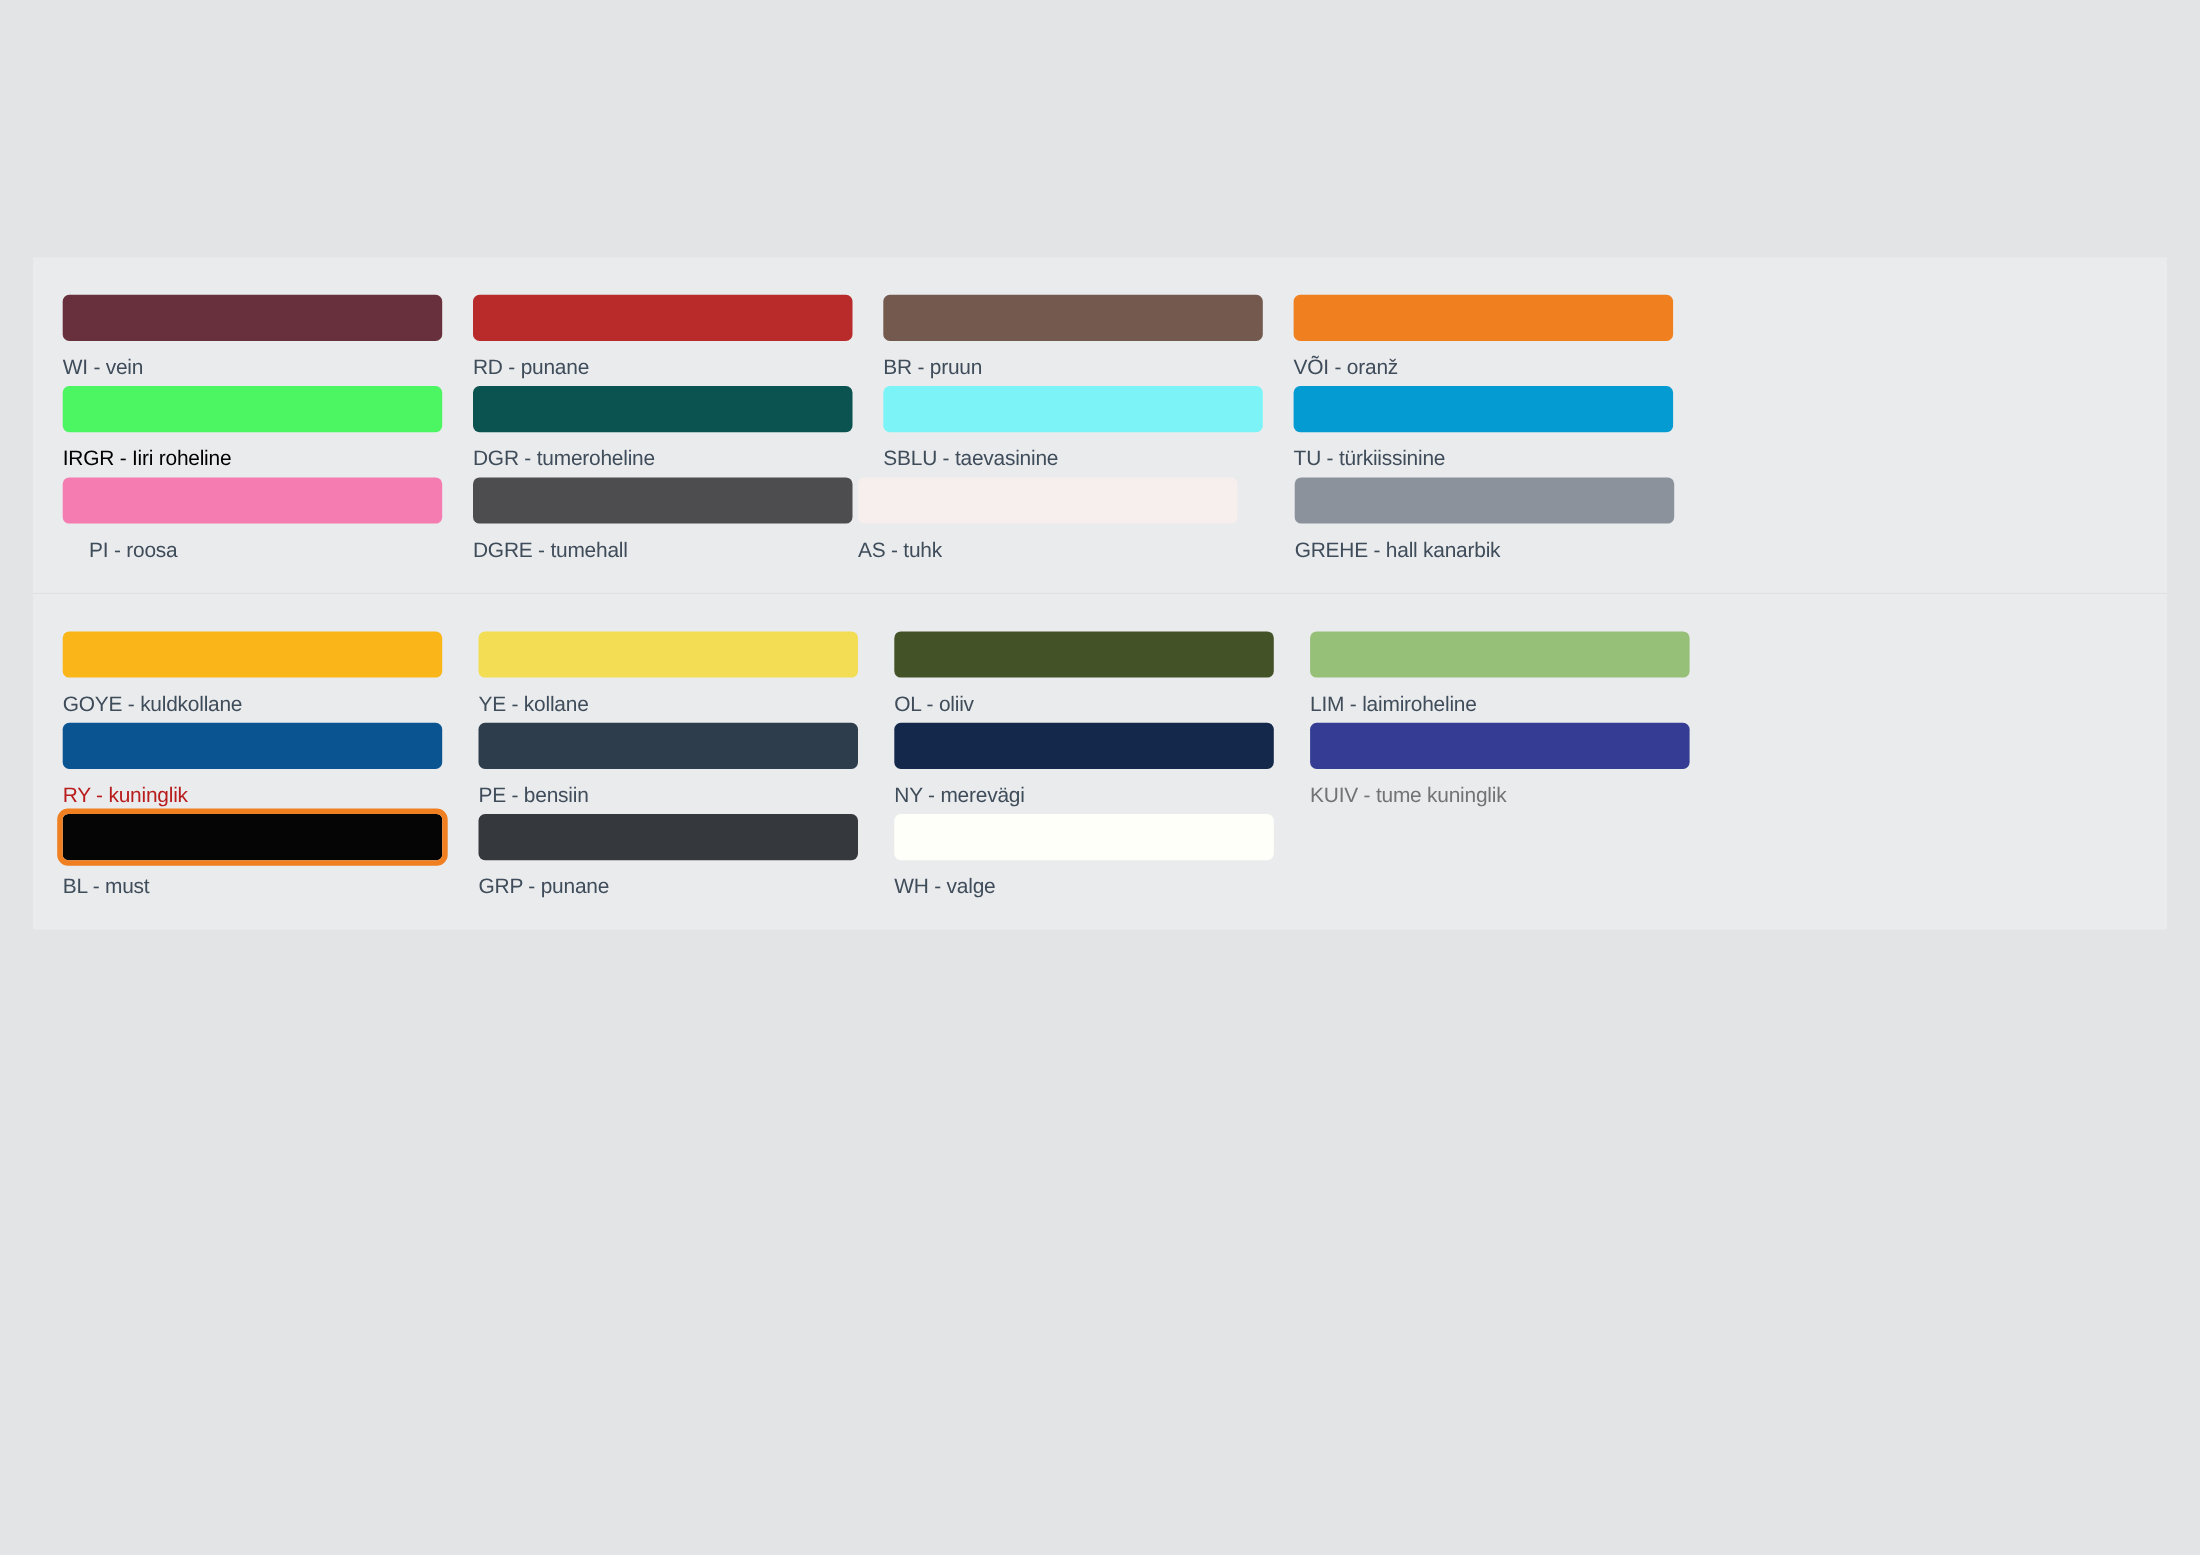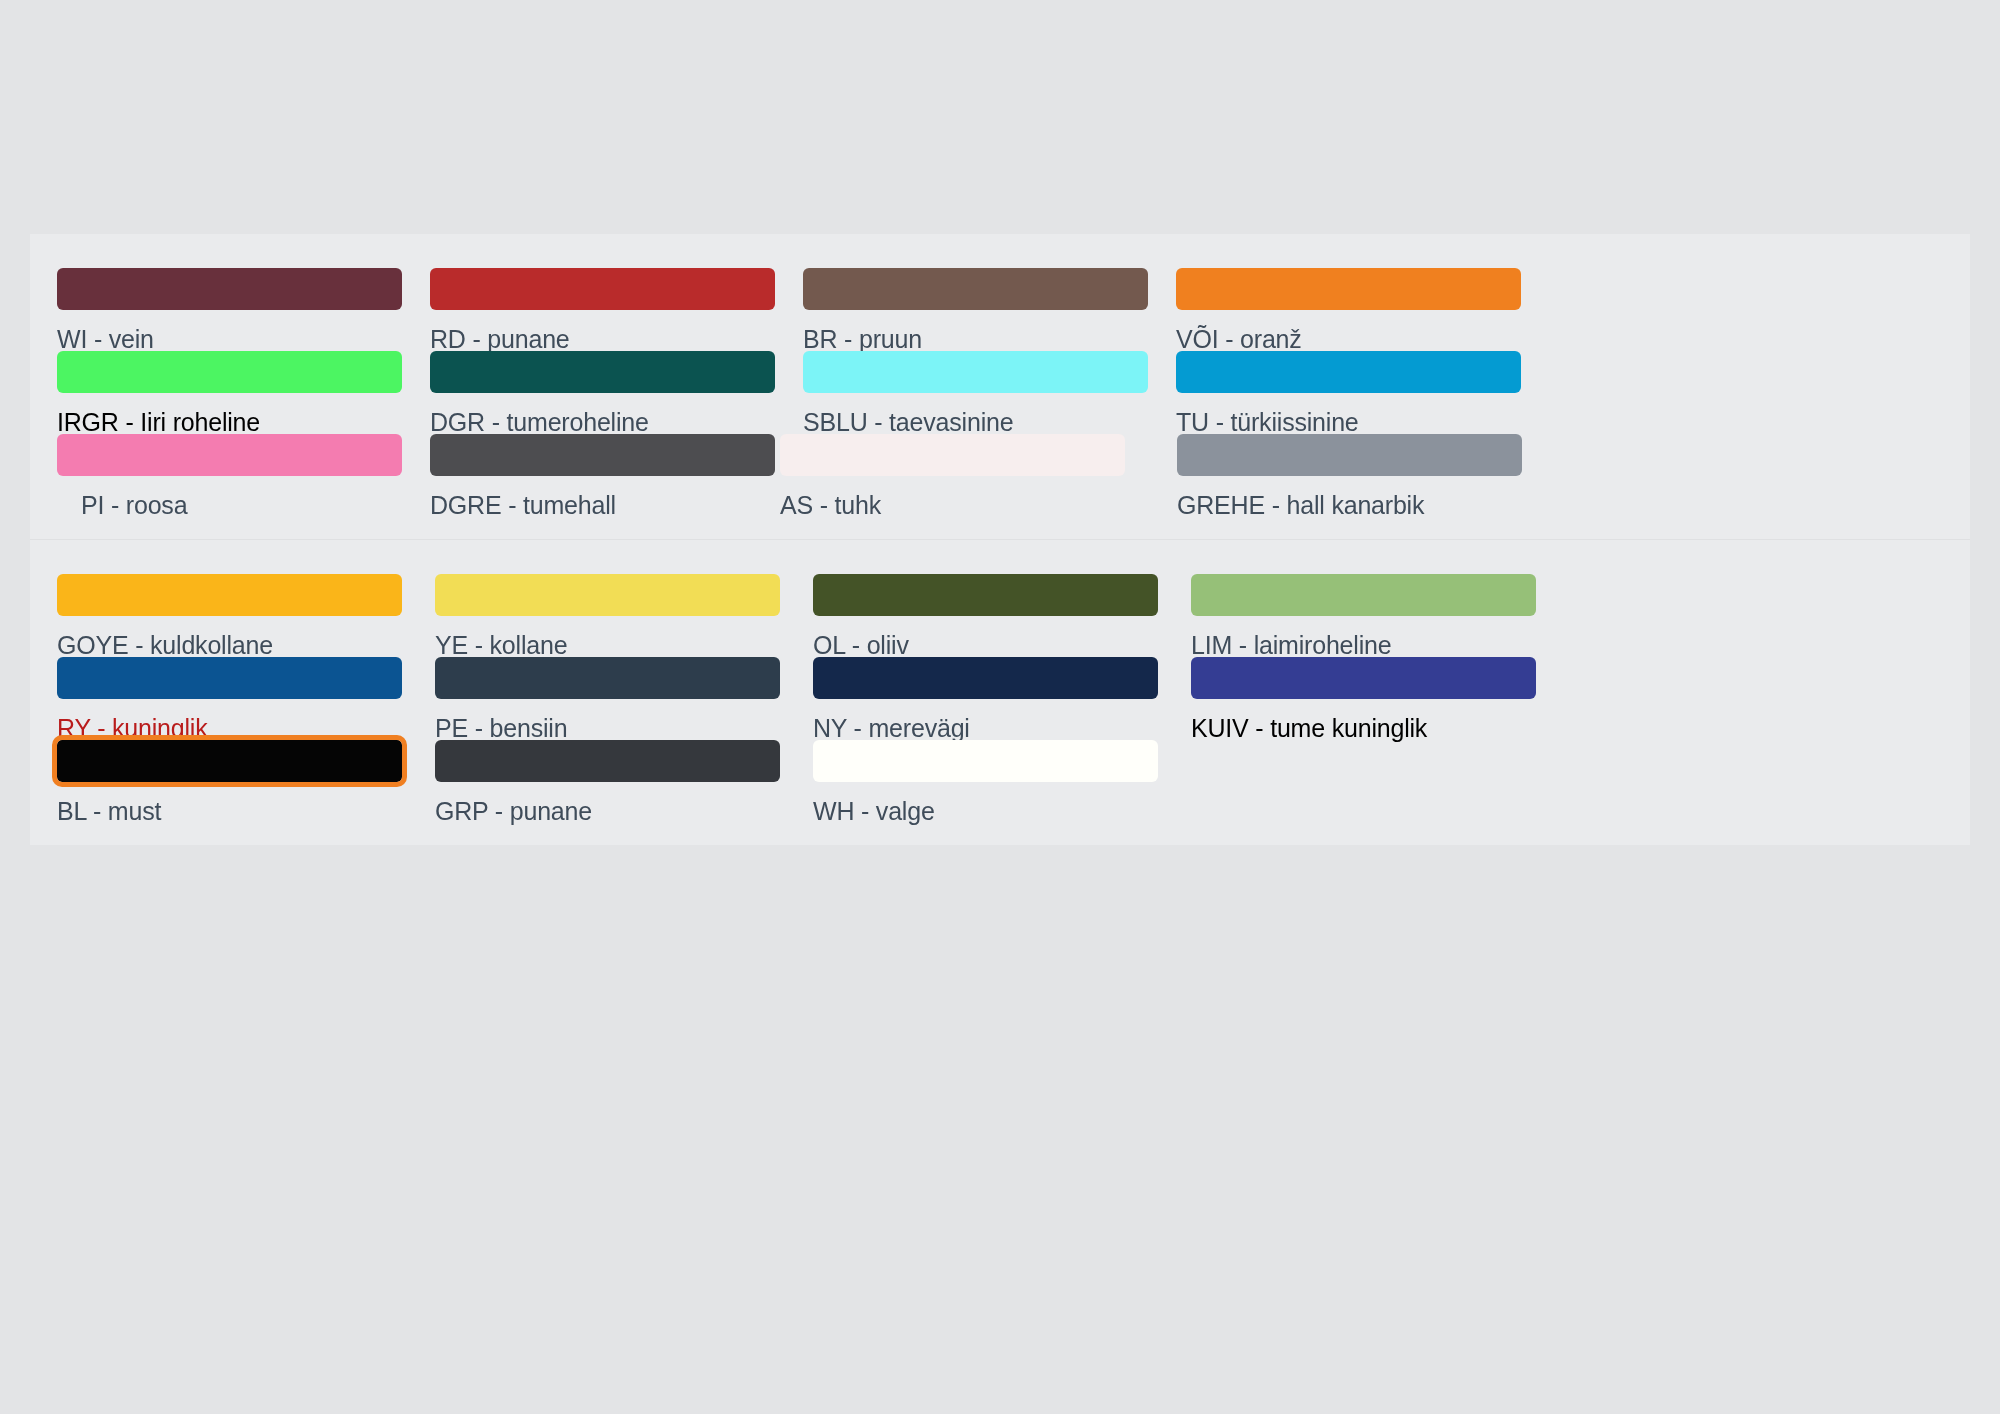--- a/index.html
+++ b/index.html
@@ -50,21 +50,21 @@
     display: block;
     cursor: pointer;
   }
   .swatch-chip.is-selected {
     outline: 5px solid #f07f21;
     outline-offset: 0px;
     border-radius: 5px;
   }
 
   .swatch-label {
-    font-size: 25px;
+    font-size: 19px;
     line-height: 1.2;
     color: #3f4c5a;
     margin-top: 14px;
     margin-bottom: 27px;
     white-space: nowrap;
     letter-spacing: -0.2px;
   }
 </style>
 </head>
 <body style="background: rgb(227, 228, 230);">
@@ -153,21 +153,21 @@
         <div class="swatch-cell" style="position: absolute; left: 405px; top: 0px; width: 345px;">
           <span class="swatch-chip" style="background: rgb(45, 61, 76); width: 100%;"></span>
           <div class="swatch-label" style="color: rgb(63, 76, 90);">PE - bensiin</div>
         </div>
         <div class="swatch-cell" style="position: absolute; left: 783px; top: 0px; width: 345px;">
           <span class="swatch-chip" style="background: rgb(20, 40, 75); width: 100%;"></span>
           <div class="swatch-label" style="color: rgb(63, 76, 90);">NY - merevägi</div>
         </div>
         <div class="swatch-cell" style="position: absolute; left: 1161px; top: 0px; width: 345px;">
           <span class="swatch-chip" style="background: rgb(52, 61, 147); width: 100%;"></span>
-          <div class="swatch-label" style="color: #000000;">KUIV - tume kuninglik</div>
+          <div class="swatch-label" style="color: #737373;">KUIV - tume kuninglik</div>
         </div>
       </div>
       <div class="swatch-row" style="position: relative; height: 83px;">
         <div class="swatch-cell" style="position: absolute; left: 27px; top: 0px; width: 345px;">
           <span class="swatch-chip is-selected" style="background: rgb(5, 5, 5); width: 100%; outline-color: rgb(240, 127, 33);"></span>
           <div class="swatch-label" style="color: rgb(63, 76, 90);">BL - must</div>
         </div>
         <div class="swatch-cell" style="position: absolute; left: 405px; top: 0px; width: 345px;">
           <span class="swatch-chip" style="background: rgb(53, 56, 61); width: 100%;"></span>
           <div class="swatch-label" style="color: rgb(63, 76, 90);">GRP - punane</div>

